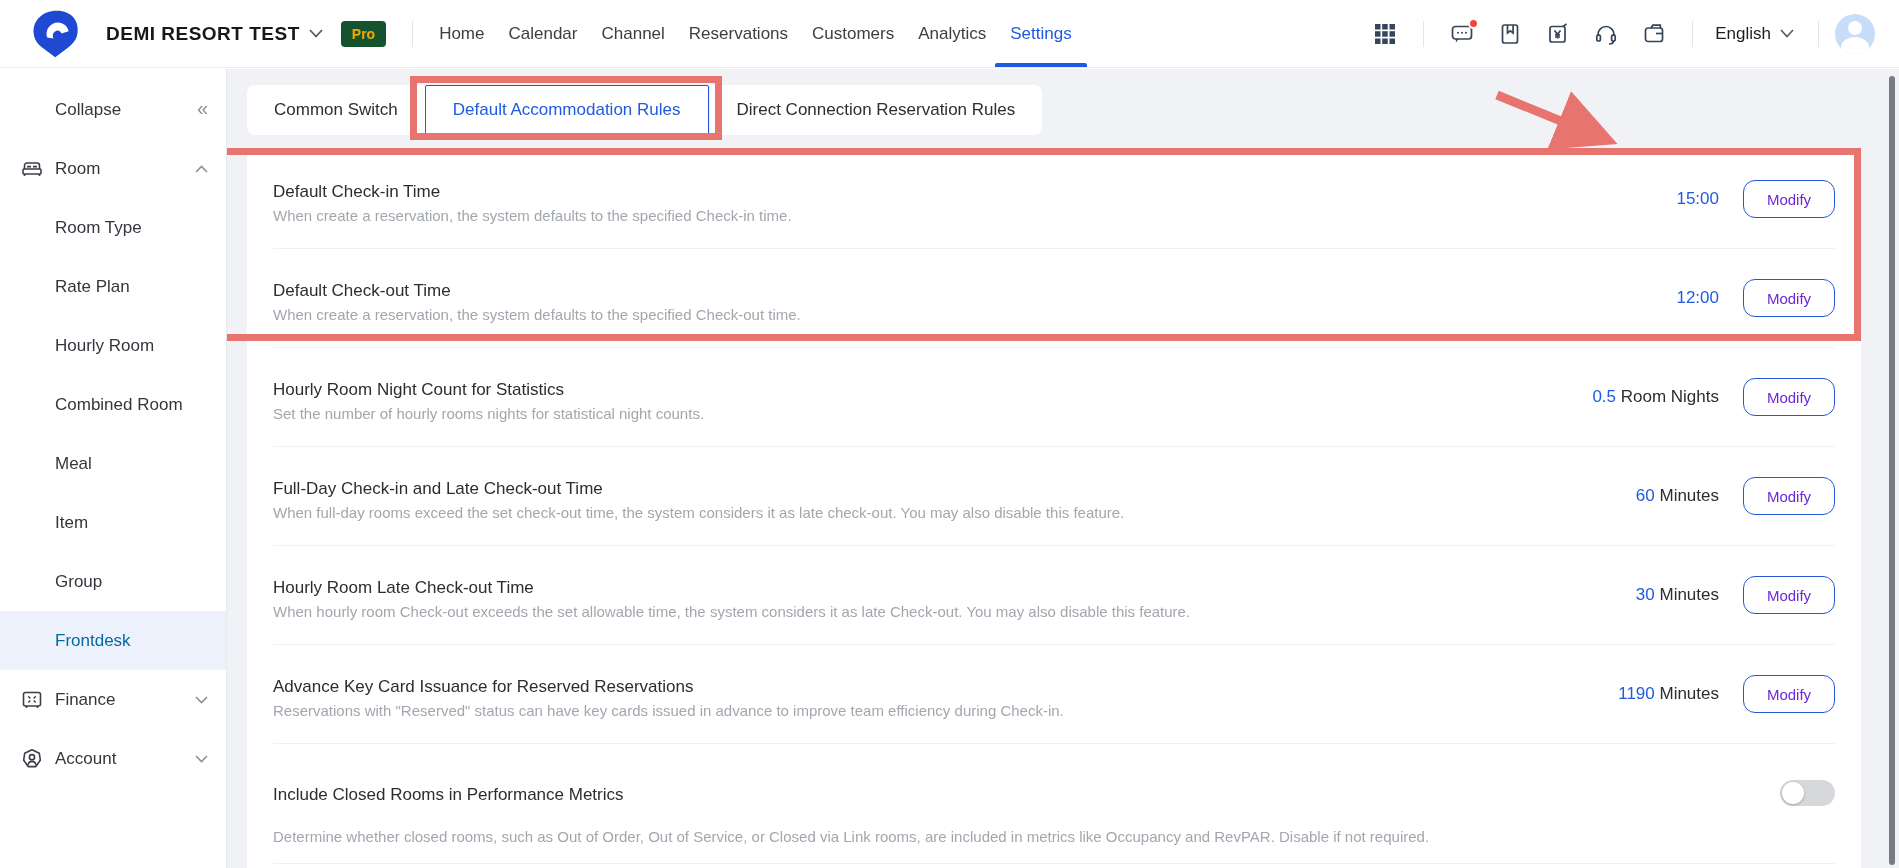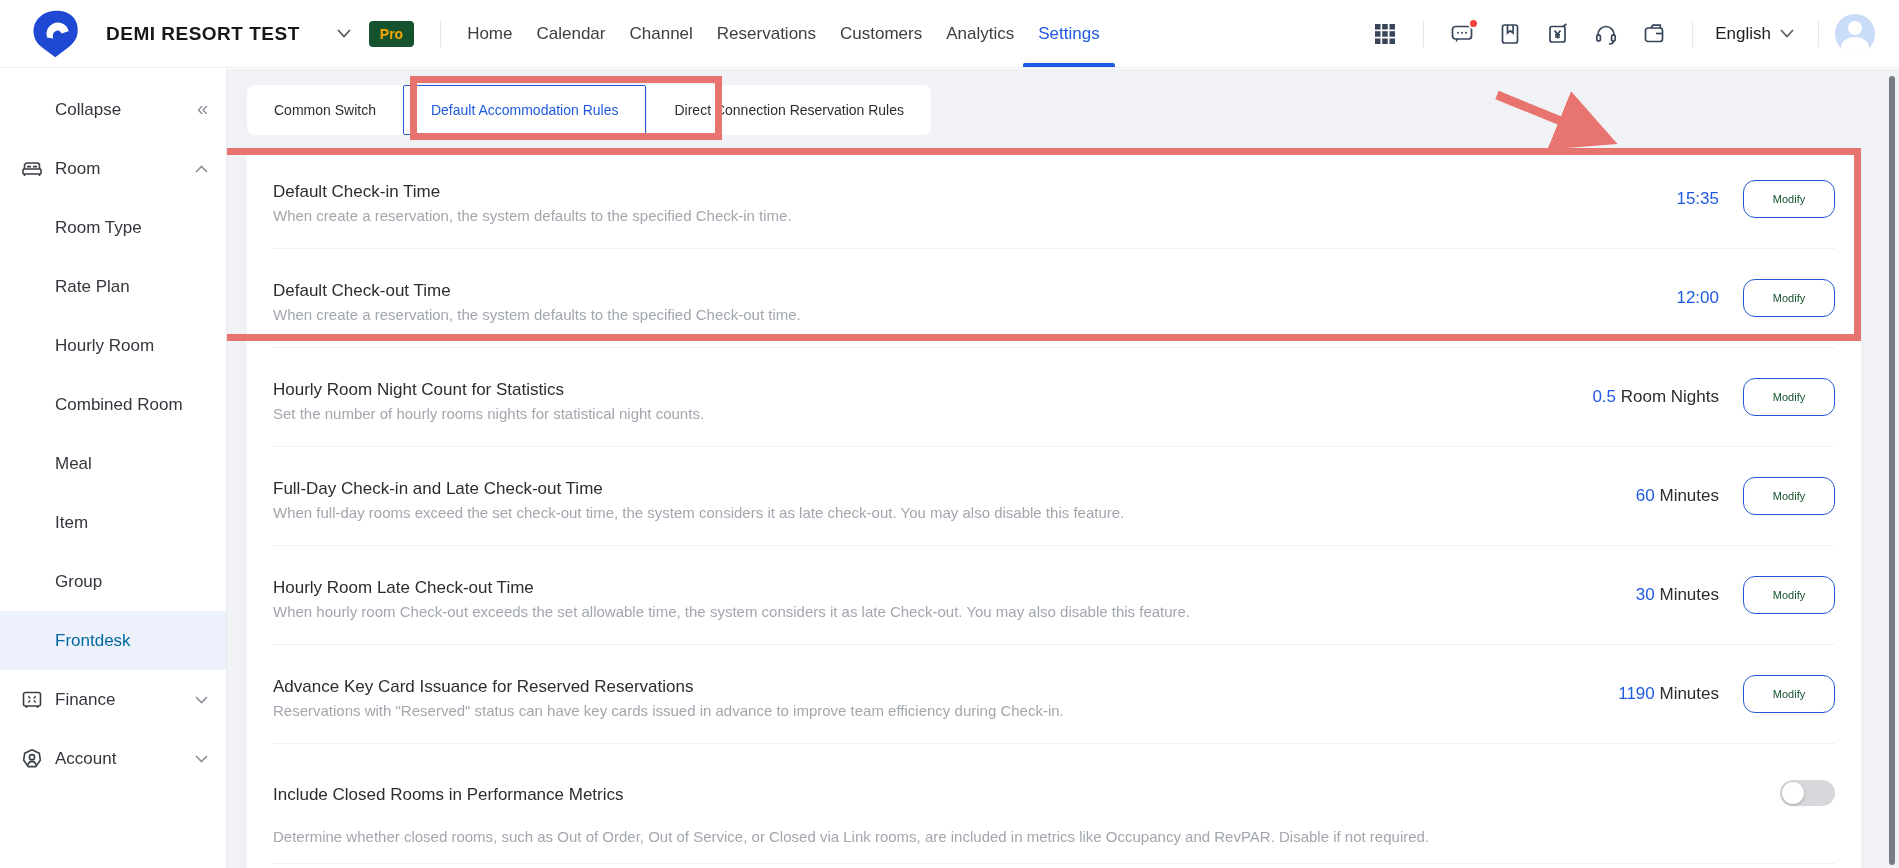--- a/index.html
+++ b/index.html
@@ -7,21 +7,21 @@
   body {
     font-family: "Liberation Sans", sans-serif;
     background:#ffffff; position:relative; overflow:hidden; color:#303133;
   }
   
   .header {
     position:absolute; top:0; left:0; right:0; height:68px; background:#fff;
     border-bottom:1px solid #ebedf0; display:flex; align-items:center; z-index:20;
   }
   .logo { margin-left:30px; width:54px; height:50px; flex:0 0 auto; }
-  .property { display:flex; align-items:center; margin-left:22px; cursor:pointer;gap:28px; }
+  .property { display:flex; align-items:center; margin-left:22px; cursor:pointer; }
   .property-name { font-size:19px; font-weight:700; letter-spacing:.5px; color:#17181a; }
   .chev { width:14px; height:9px; margin-left:9px; }
   .pro-badge {
     margin-left:18px; background:#14532d; color:#f7a600; font-weight:700;
     font-size:14px; padding:5px 11px; border-radius:4px;
   }
   .vdiv { width:1px; height:26px; background:#e3e6ea; margin:0 26px; }
   .nav { display:flex; align-items:center; gap:24px; height:100%; }
   .nav-item { font-size:17px; color:#3c4043; height:100%; display:flex; align-items:center; position:relative; cursor:pointer; }
   .nav-item.active { color:#1f5ae0; }
@@ -50,39 +50,39 @@
   .side-caret { position:absolute; right:18px; top:50%; transform:translateY(-50%); width:13px; height:8px; color:#8a8f98; }
   .collapse-glyph { position:absolute; right:18px; top:50%; transform:translateY(-58%); font-size:20px; color:#8a8f98; }
   .side-row.active { color:#0369a1; background:#edf1fb; }
 
   
   .main { position:absolute; top:69px; left:227px; right:0; bottom:0; background:#f1f2f6; overflow:hidden; }
   .tabbar {
     position:absolute; left:20px; top:16px; height:50px; background:#fff; border-radius:8px;
     display:inline-flex; align-items:stretch; z-index:2;
   }
-  .tab { padding:0 27px; display:flex; align-items:center; font-size:14px; color:#2c2e33; cursor:pointer; }
+  .tab { padding:0 27px; display:flex; align-items:center; font-size:17px; color:#2c2e33; cursor:pointer; }
   .tab + .tab { border-left:1px solid #ececec; }
   .tab.active { color:#1f5ae0; border:1px solid #2457d6; border-radius:2px; }
 
   .card {
     position:absolute; left:20px; right:38px; top:81px; bottom:-40px;
     background:#fff; border-radius:8px 8px 0 0; z-index:1; padding:0 26px;
   }
   .srow { height:99px; border-bottom:1px solid #f0f1f3; display:flex; justify-content:space-between; }
   .srow-left { padding-top:31px; }
   .srow-title { font-size:17px; color:#2b2d31; line-height:22px; }
   .srow-desc { font-size:15px; color:#a2a7ae; margin-top:4px; line-height:18px; }
   .srow-right { display:flex; align-items:center; gap:24px; }
   .srow-value { font-size:17px; white-space:nowrap; }
   .value-num { color:#1f5ae0; }
   .value-unit { color:#2b2d31; }
   .modify-btn {
     width:92px; height:38px; background:#fff; border:1px solid #2457d6; border-radius:12px;
-    color:#14532d; font-size:11px; font-family:"Liberation Sans",sans-serif; cursor:pointer;
+    color:#6d28d9; font-size:15px; font-family:"Liberation Sans",sans-serif; cursor:pointer;
   }
   .srow.toggle-row { height:120px; align-items:flex-start; }
   .srow.toggle-row .srow-left { padding-top:40px; }
   .srow.toggle-row .srow-desc { margin-top:22px; }
   .srow.toggle-row .srow-right { padding-top:36px; }
   .toggle { width:55px; height:26px; border-radius:13px; background:#d6d8db; position:relative; cursor:pointer; }
   .toggle .knob { position:absolute; top:2px; left:2px; width:22px; height:22px; border-radius:50%; background:#fff; box-shadow:0 1px 3px rgba(0,0,0,.25); }
 
   
   .anno { position:absolute; border:7px solid #e87470; z-index:15; pointer-events:none; }
@@ -266,21 +266,21 @@
   </div>
 
   <div class="card">
 
     <div class="srow">
       <div class="srow-left">
         <div class="srow-title">Default Check-in Time</div>
         <div class="srow-desc">When create a reservation, the system defaults to the specified Check-in time.</div>
       </div>
       <div class="srow-right">
-        <span class="srow-value"><span class="value-num">15:35</span><span class="value-unit"></span></span>
+        <span class="srow-value"><span class="value-num">15:00</span><span class="value-unit"></span></span>
         <button class="modify-btn">Modify</button>
       </div>
     </div>
 
     <div class="srow">
       <div class="srow-left">
         <div class="srow-title">Default Check-out Time</div>
         <div class="srow-desc">When create a reservation, the system defaults to the specified Check-out time.</div>
       </div>
       <div class="srow-right">

